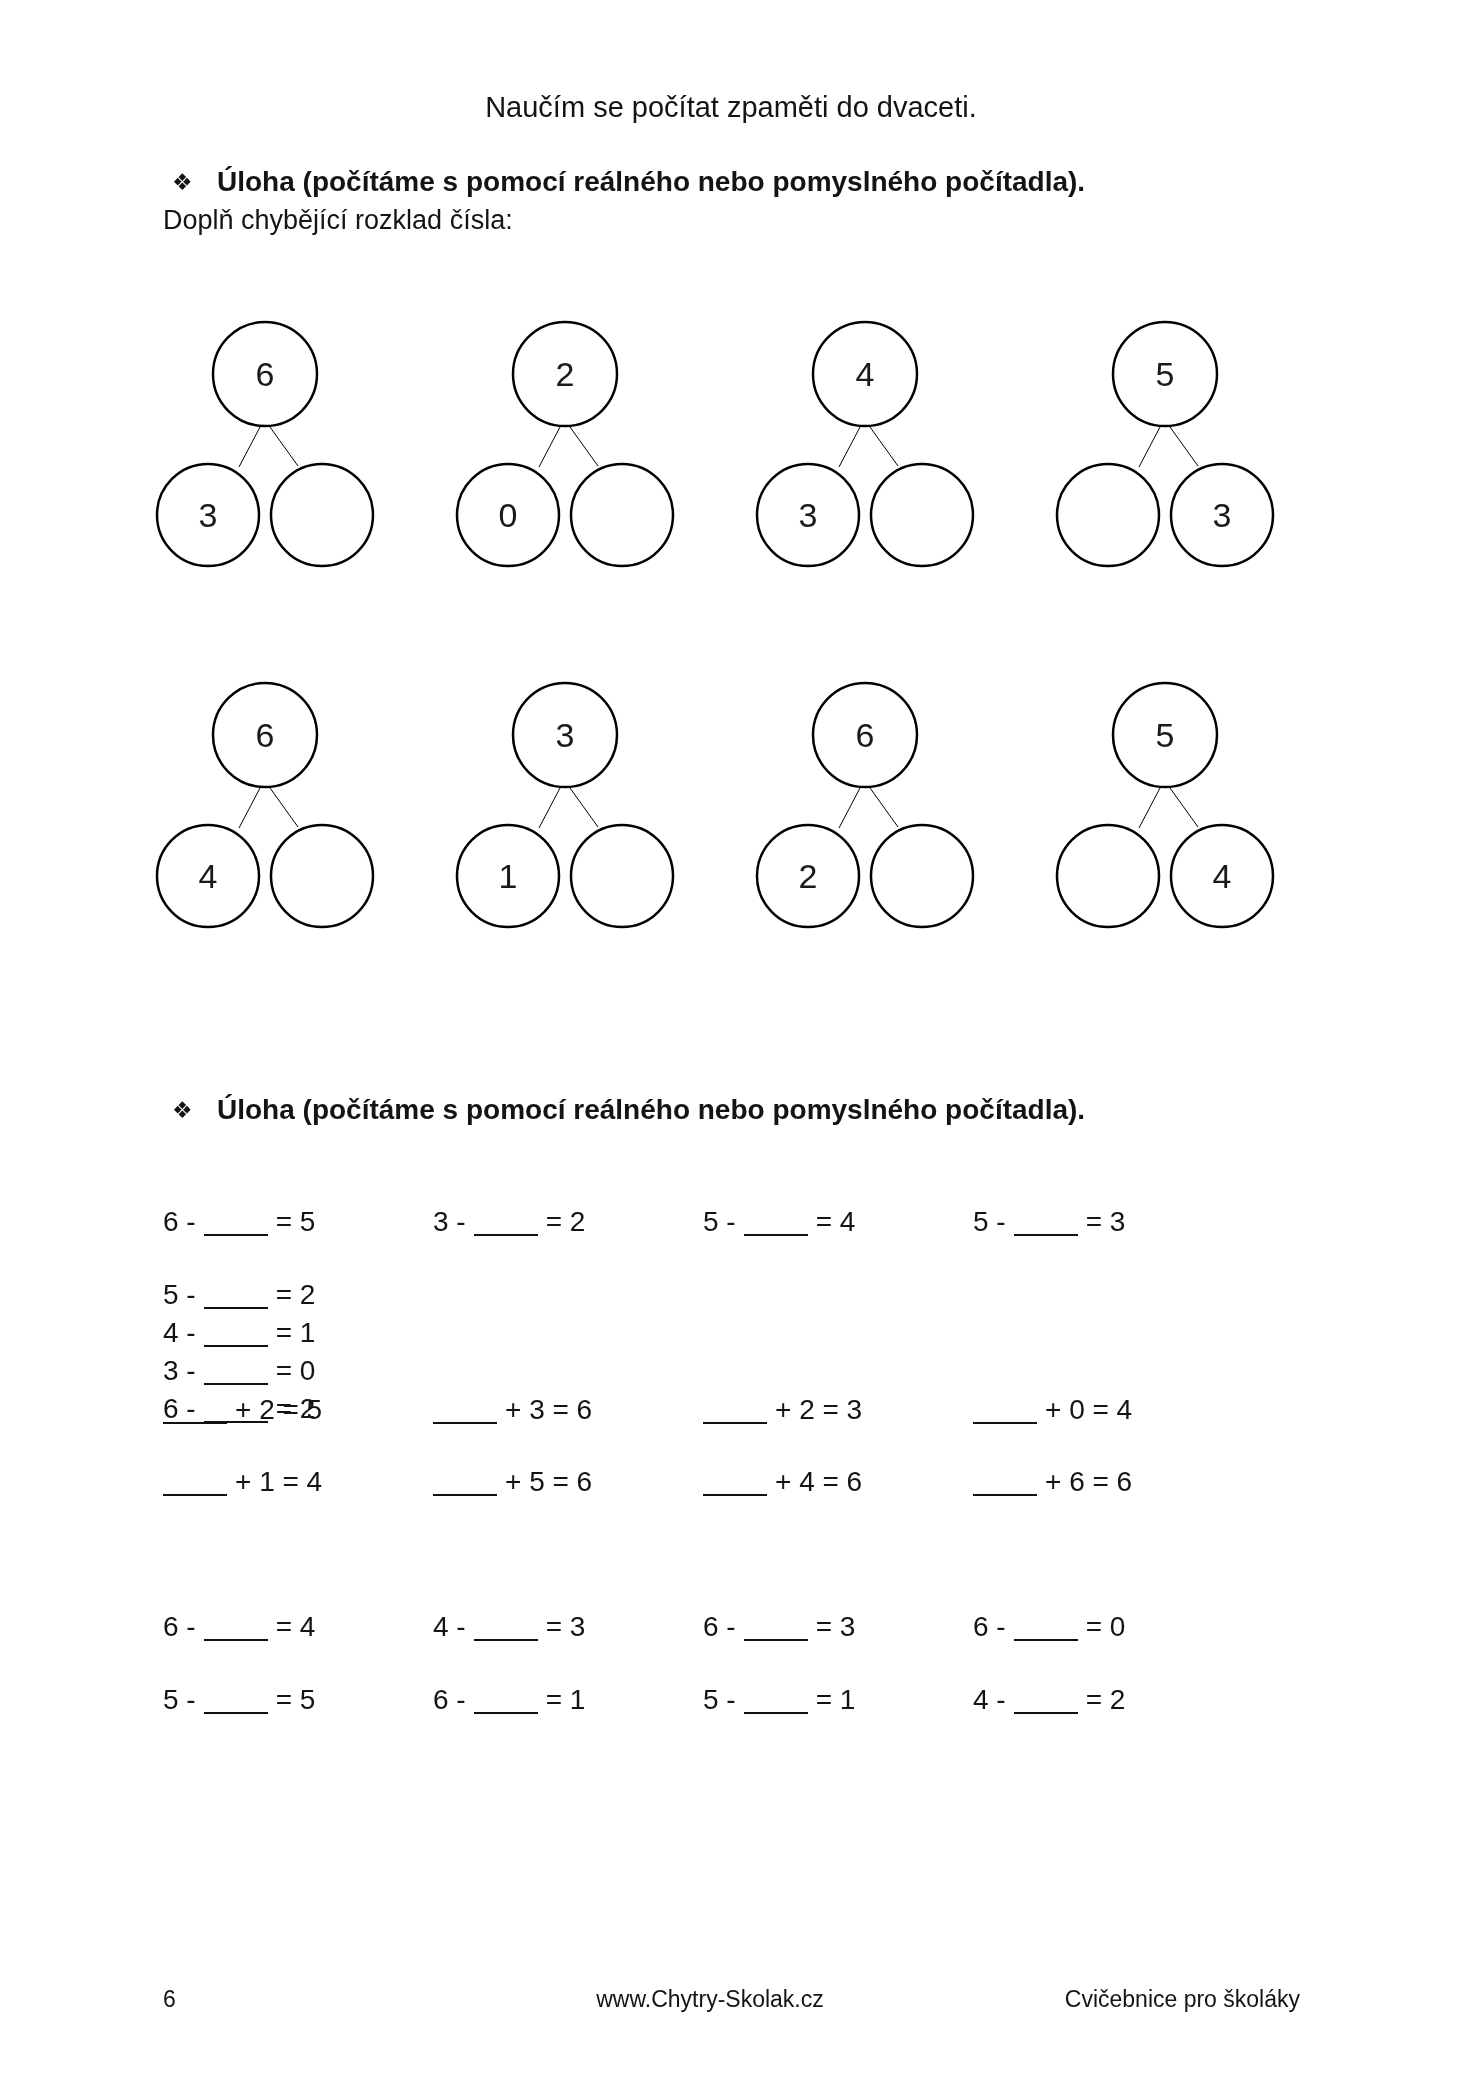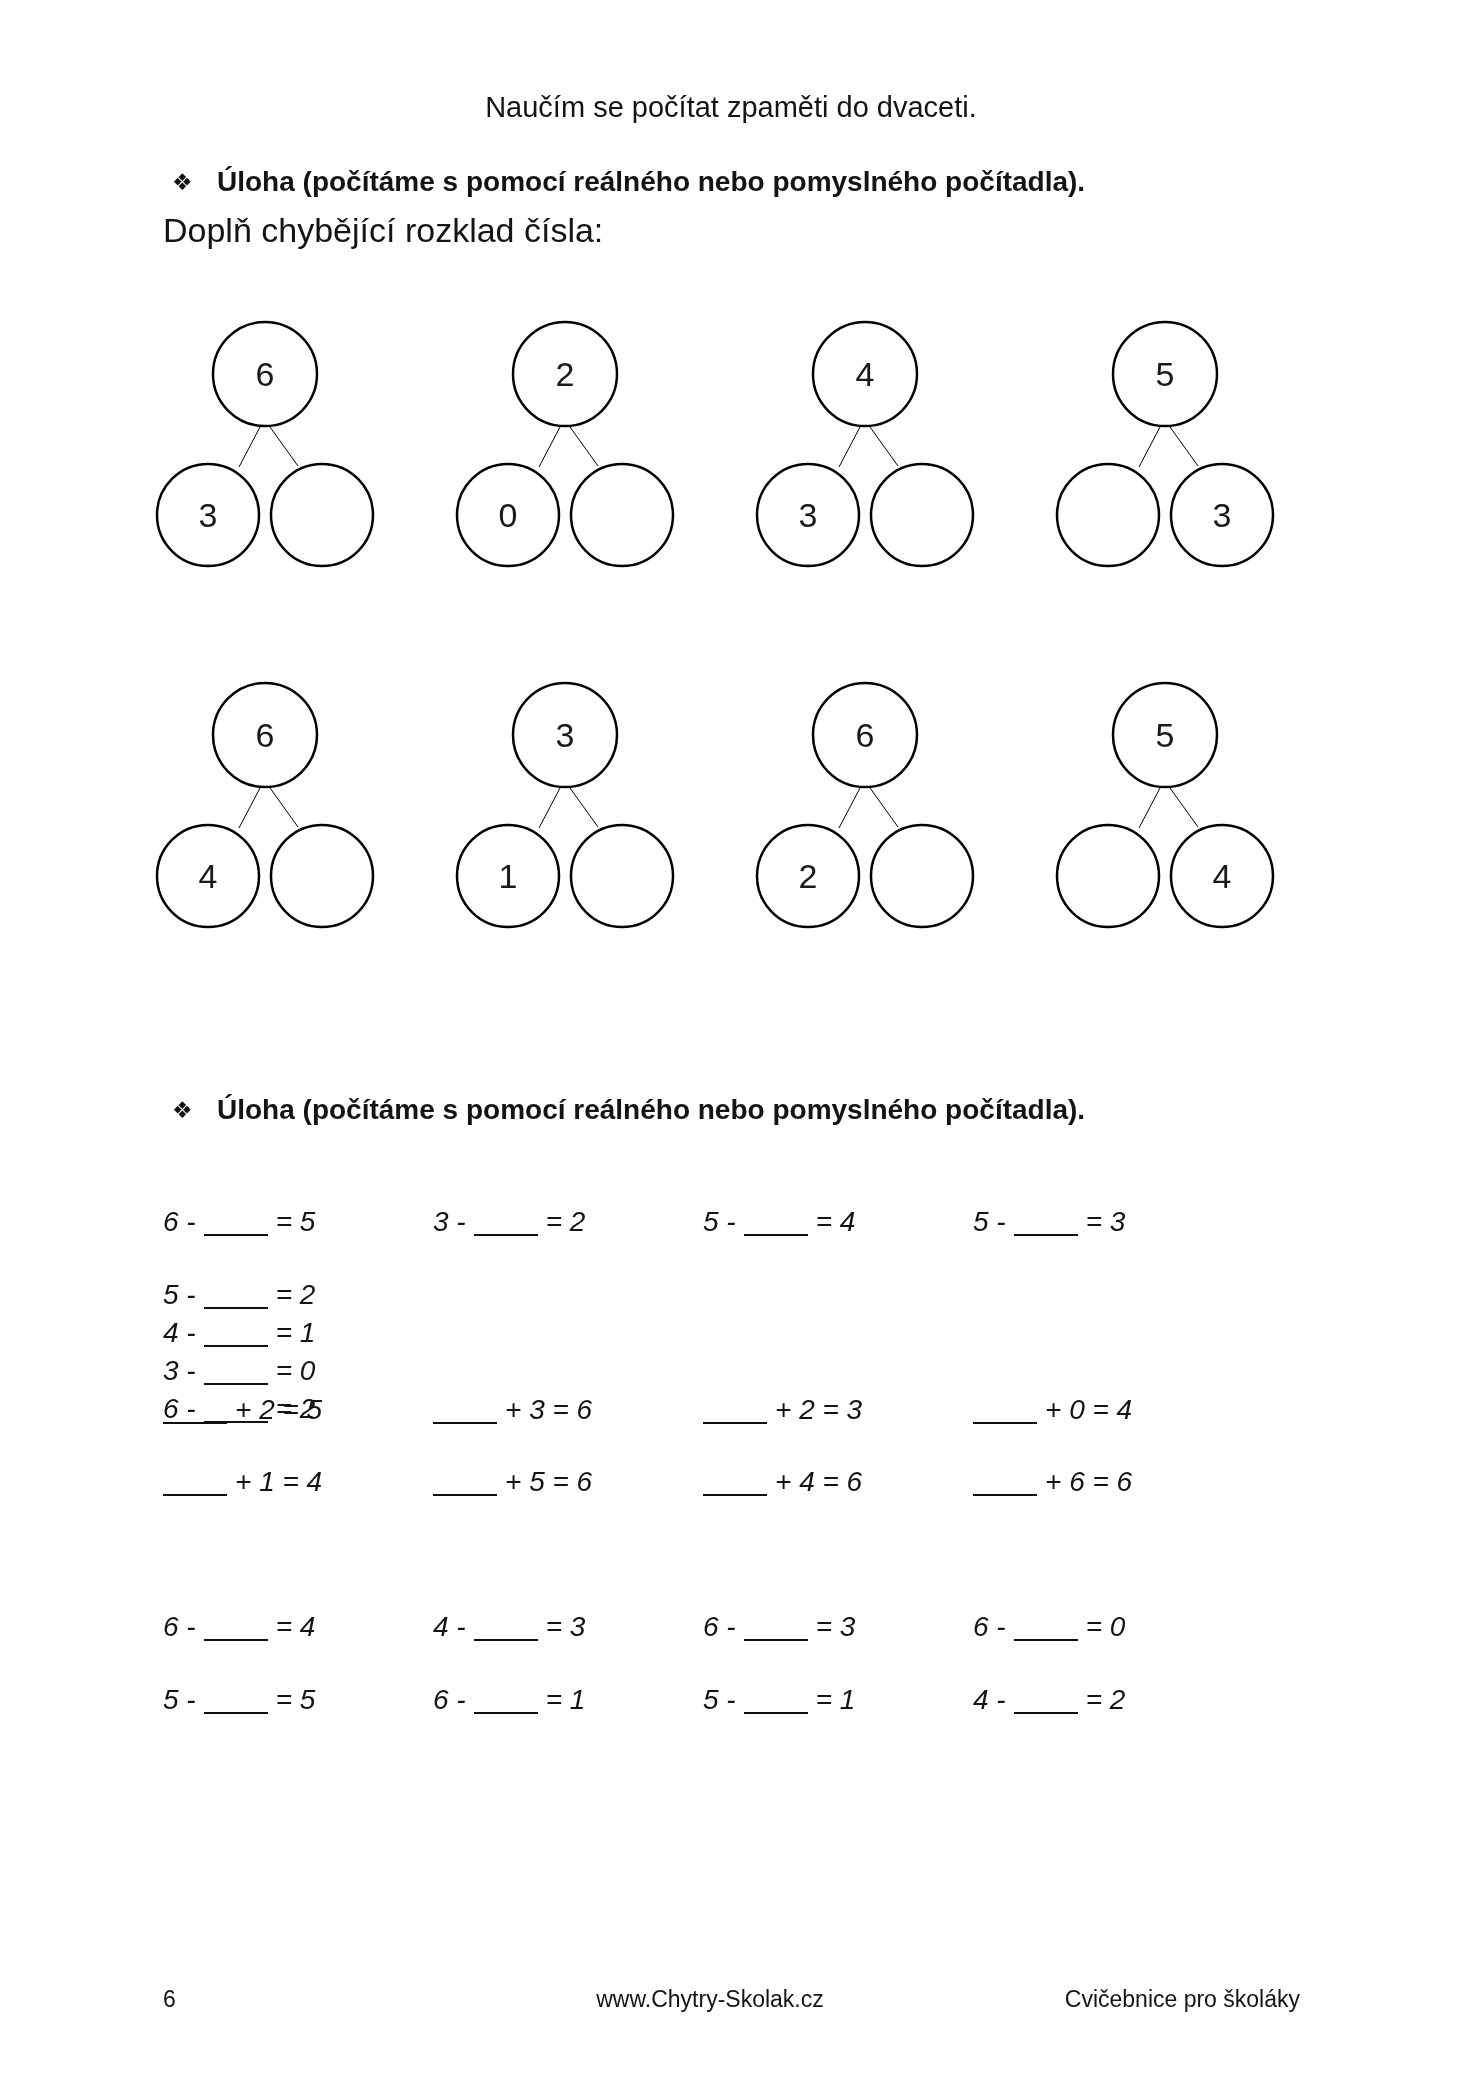--- a/index.html
+++ b/index.html
@@ -2,35 +2,35 @@
 <html><head>
 <meta charset="utf-8">
 <style>
   html,body{margin:0;padding:0;background:#ffffff;}
   body{width:1462px;height:2074px;position:relative;font-family:"Liberation Sans","DejaVu Sans",sans-serif;color:#141414;}
   .abs{position:absolute;}
   .page-title{top:90px;left:0;width:1462px;text-align:center;font-size:29px;line-height:34px;}
   .task-heading{left:172px;font-size:28px;font-weight:bold;line-height:32px;white-space:nowrap;}
   .task-heading .bullet{font-size:23px;font-weight:bold;display:inline-block;width:45px;vertical-align:1px;}
   .heading-1{top:166px;}
-  .instruction{top:213px;left:163px;font-size:34px;line-height:34px;}
+  .instruction{top:203px;left:163px;font-size:27px;line-height:34px;}
   .heading-2{top:1094px;}
 
   .diagram-row{left:115px;display:flex;}
   .diagram{position:relative;width:300px;height:250px;}
   .diagram svg{position:absolute;top:0;left:0;}
   .circ{fill:none;stroke:#000;stroke-width:2.5px;}
   .conn{stroke:#000;stroke-width:1px;}
   .num{position:absolute;font-size:34px;line-height:34px;text-align:center;color:#1a1a1a;}
   .num.top{left:0;top:38px;width:300px;}
   .num.bl{left:43px;top:179px;width:100px;}
   .num.br{left:157px;top:179px;width:100px;}
 
   .eq-row{left:163px;display:flex;font-size:28px;line-height:38px;height:38px;}
-  .eq{width:270px;white-space:nowrap;font-style:italic;}
+  .eq{width:270px;white-space:nowrap;}
   .blank{display:inline-block;width:64px;height:26px;border-bottom:2px solid #111;margin:0 8px;vertical-align:-5px;}
   .eq span:empty + .blank{margin-left:0;}
   .g1r1{top:1203px;} .g1r2{top:1276px;flex-direction:column;}
   .g2r1{top:1391px;} .g2r2{top:1463px;align-items:flex-end;}
   .g3r1{top:1608px;} .g3r2{top:1681px;}
 
   .footer{top:1985px;left:0;width:1462px;font-size:23px;line-height:28px;}
   .footer .pageno{position:absolute;left:163px;top:0;}
   .footer .site{position:absolute;left:0;width:1420px;text-align:center;top:0;}
   .footer .edition{position:absolute;right:162px;top:0;}

